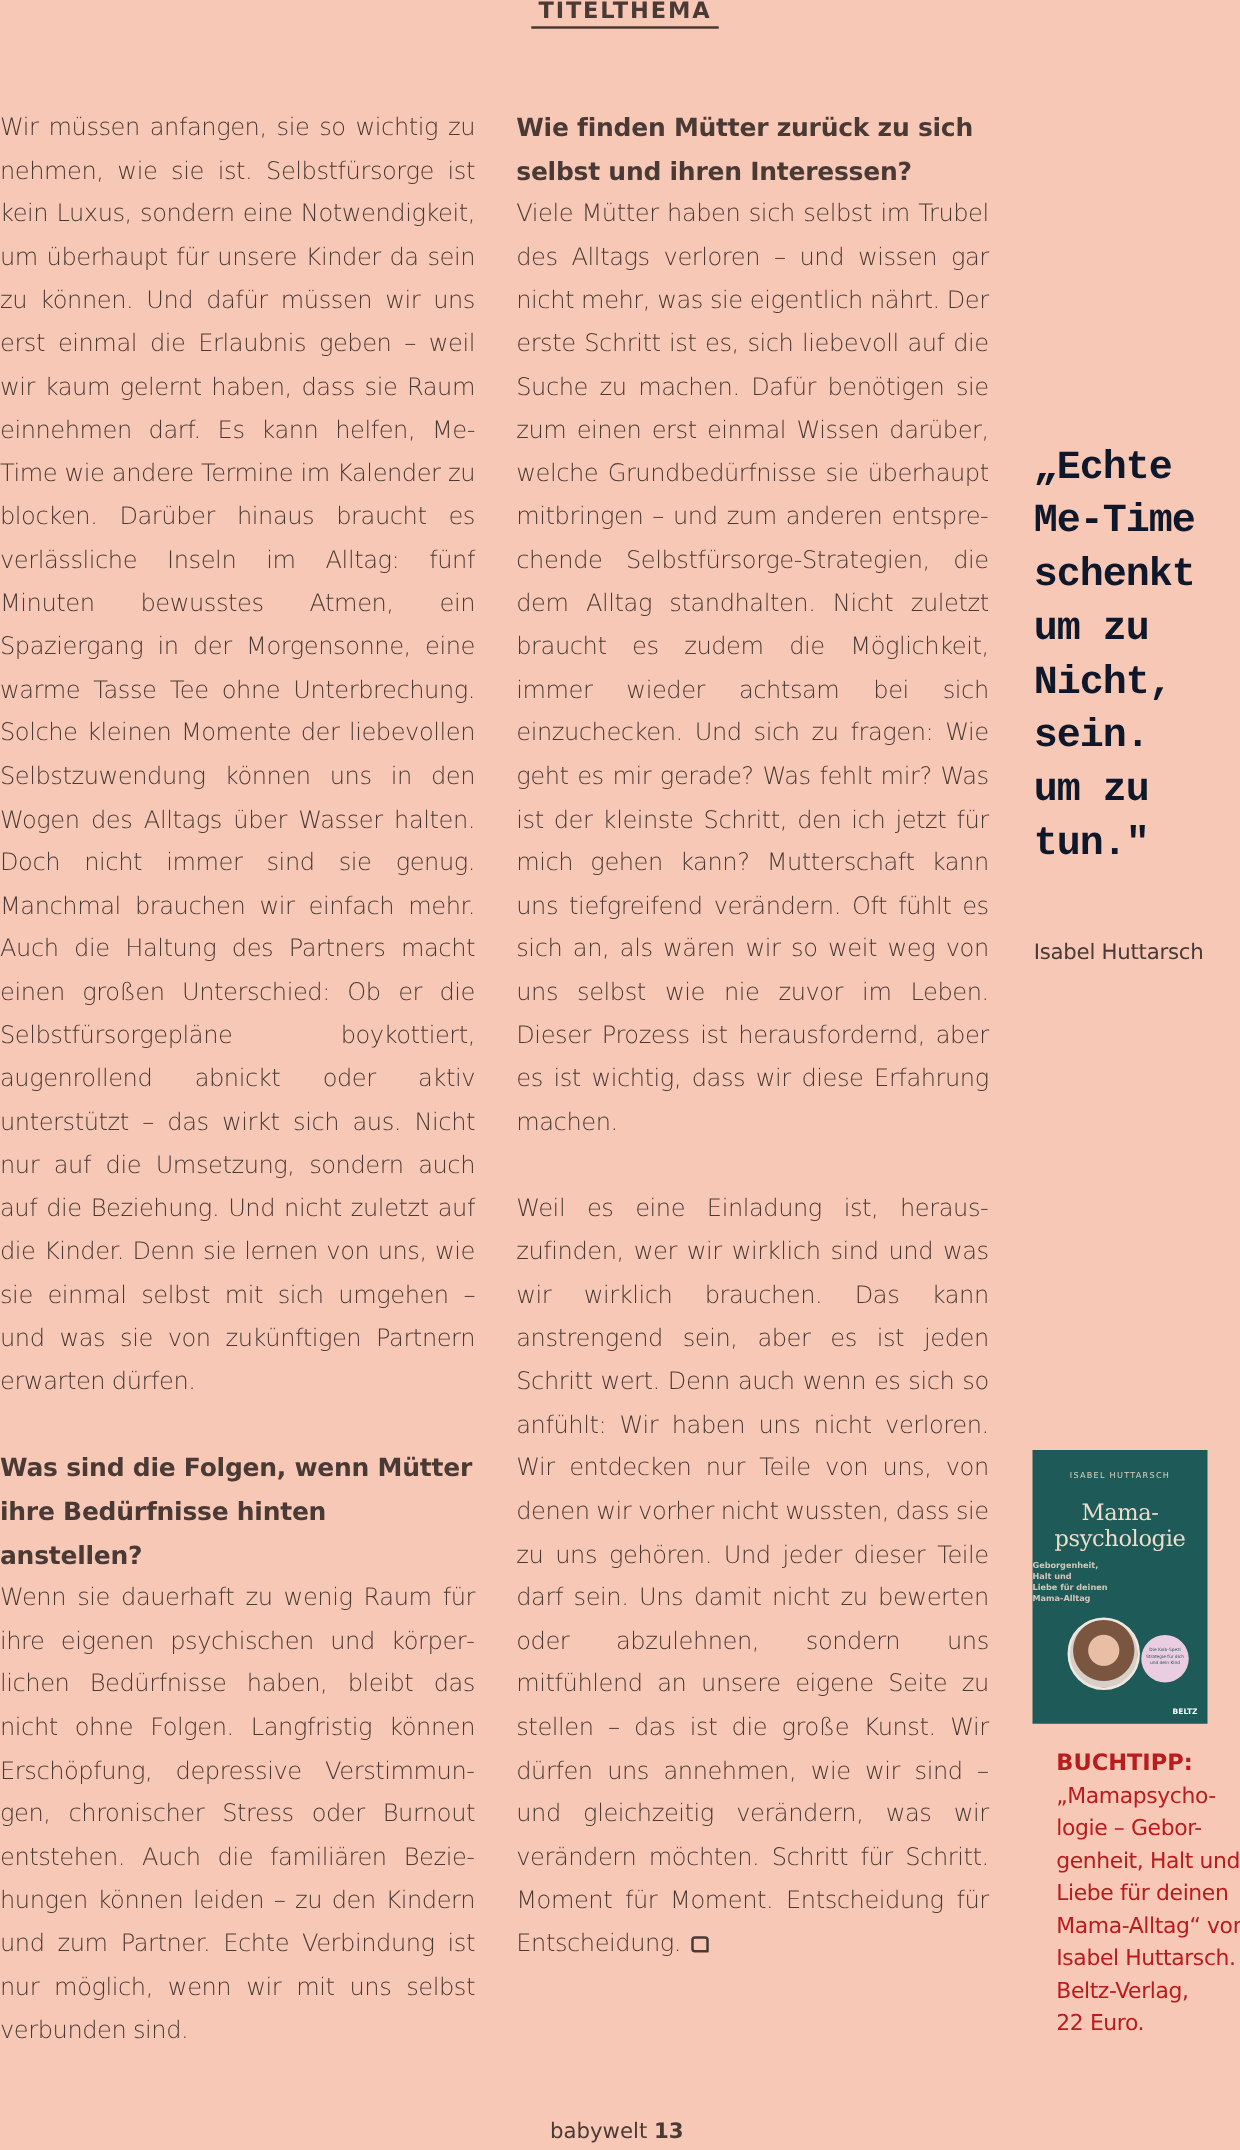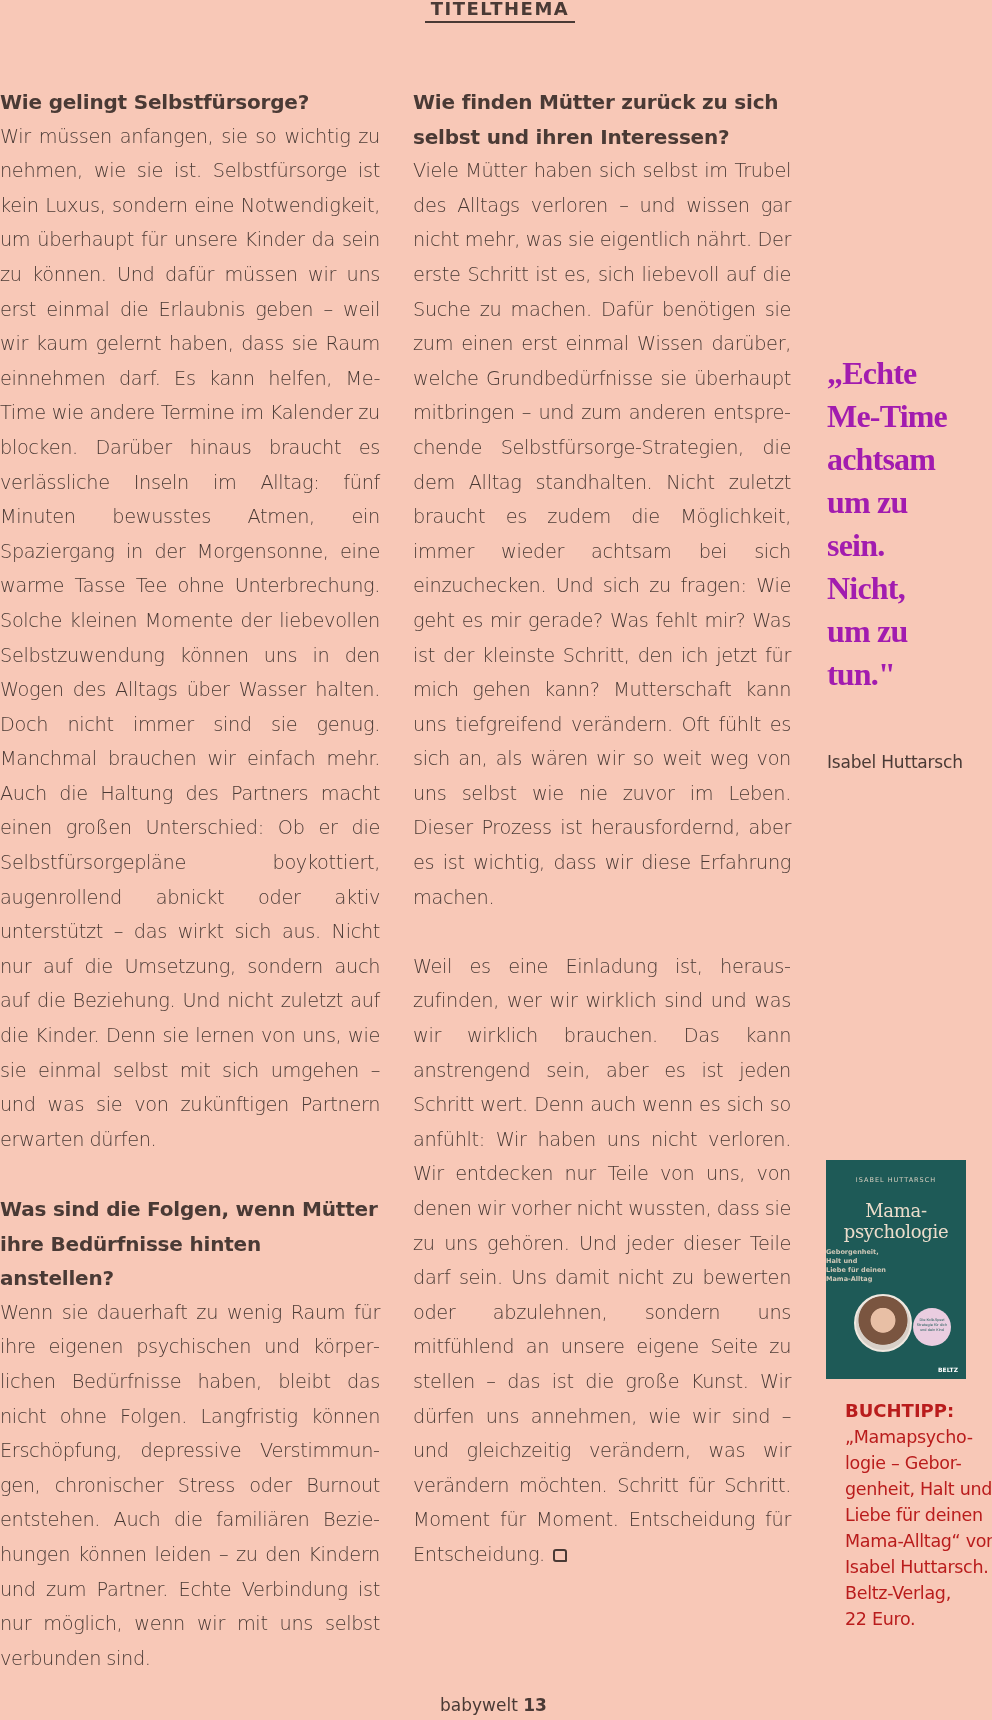--- a/index.html
+++ b/index.html
@@ -52,25 +52,25 @@
       color: #4a3a35;
       text-align: left;
       letter-spacing: -0.2px;
     }
     .spacer { height: 34.6px; }
     .quote {
       position: absolute;
       top: 352px;
       left: 827px;
       width: 165px;
-      font-family: Liberation Serif, serif;
+      font-family: Liberation Mono, monospace;
       font-weight: bold;
       font-size: 32px;
       line-height: 43px;
-      color: #a21caf;
+      color: #0f172a;
       letter-spacing: -0.8px;
     }
     .quote-line { display: block; white-space: nowrap; }
     .quote-author {
       position: absolute;
       top: 752px;
       left: 827px;
       font-size: 17px;
       color: #4a3a35;
       white-space: nowrap;
@@ -195,41 +195,40 @@
       white-space: nowrap;
     }
     .footer-page { font-weight: bold; }
   </style>
 </head>
 <body>
 
 <div class="header-kicker">TITELTHEMA</div>
 
 <div class="col col-1">
-  <h3>Wie gelingt Selbstfürsorge?</h3>
   <p>Wir müssen anfangen, sie so wichtig zu nehmen, wie sie ist. Selbstfürsorge ist kein Luxus, sondern eine Notwendig­keit, um überhaupt für unsere Kinder da sein zu können. Und dafür müssen wir uns erst einmal die Erlaubnis geben – weil wir kaum gelernt haben, dass sie Raum einnehmen darf. Es kann helfen, Me-Time wie andere Termine im Kalender zu blocken. Darüber hinaus braucht es verlässliche Inseln im All­tag: fünf Minuten bewusstes Atmen, ein Spaziergang in der Morgensonne, eine warme Tasse Tee ohne Unterbre­chung. Solche kleinen Momente der liebevollen Selbstzuwendung können uns in den Wogen des Alltags über Wasser halten. Doch nicht immer sind sie genug. Manchmal brauchen wir einfach mehr. Auch die Haltung des Partners macht einen großen Unter­schied: Ob er die Selbstfürsorgepläne boykottiert, augenrollend abnickt oder aktiv unterstützt – das wirkt sich aus. Nicht nur auf die Umsetzung, sondern auch auf die Beziehung. Und nicht zu­letzt auf die Kinder. Denn sie lernen von uns, wie sie einmal selbst mit sich um­gehen – und was sie von zukünftigen Partnern erwarten dürfen.</p>
   <div class="spacer"></div>
   <h3>Was sind die Folgen, wenn Mütter ihre Bedürfnisse hinten anstellen?</h3>
   <p>Wenn sie dauerhaft zu wenig Raum für ihre eigenen psychischen und körper­lichen Bedürfnisse haben, bleibt das nicht ohne Folgen. Langfristig können Erschöpfung, depressive Verstimmun­gen, chronischer Stress oder Burnout entstehen. Auch die familiären Bezie­hungen können leiden – zu den Kin­dern und zum Partner. Echte Verbin­dung ist nur möglich, wenn wir mit uns selbst verbunden sind.</p>
 </div>
 
 <div class="col col-2">
   <h3>Wie finden Mütter zurück zu sich selbst und ihren Interessen?</h3>
   <p>Viele Mütter haben sich selbst im Trubel des Alltags verloren – und wissen gar nicht mehr, was sie ei­gentlich nährt. Der erste Schritt ist es, sich liebevoll auf die Suche zu ma­chen. Dafür benötigen sie zum einen erst einmal Wissen darüber, welche Grundbedürfnisse sie überhaupt mit­bringen – und zum anderen entspre­chende Selbstfürsorge-Strategien, die dem Alltag standhalten. Nicht zuletzt braucht es zudem die Mög­lichkeit, immer wieder achtsam bei sich einzuchecken. Und sich zu fra­gen: Wie geht es mir gerade? Was fehlt mir? Was ist der kleinste Schritt, den ich jetzt für mich gehen kann? Mutterschaft kann uns tiefgreifend verändern. Oft fühlt es sich an, als wären wir so weit weg von uns selbst wie nie zuvor im Leben. Dieser Prozess ist herausfordernd, aber es ist wichtig, dass wir diese Erfahrung machen.</p>
   <div class="spacer"></div>
   <p><span>Weil es eine Einladung ist, heraus­zufinden, wer wir wirklich sind und was wir wirklich brauchen. Das kann anstrengend sein, aber es ist jeden Schritt wert. Denn auch wenn es sich so anfühlt: Wir haben uns nicht verlo­ren. Wir entdecken nur Teile von uns, von denen wir vorher nicht wussten, dass sie zu uns gehören. Und jeder dieser Teile darf sein. Uns damit nicht zu bewerten oder abzulehnen, son­dern uns mitfühlend an unsere eige­ne Seite zu stellen – das ist die große Kunst. Wir dürfen uns annehmen, wie wir sind – und gleichzeitig verändern, was wir verändern möchten. Schritt für Schritt. Moment für Moment. Ent­scheidung für Entscheidung.</span><span class="end-mark"></span></p>
 </div>
 
 <div class="quote">
   <span class="quote-line">„Echte</span>
   <span class="quote-line">Me-Time</span>
-  <span class="quote-line">achtsam</span>
+  <span class="quote-line">schenkt</span>
   <span class="quote-line">um zu</span>
+  <span class="quote-line">Nicht,</span>
   <span class="quote-line">sein.</span>
-  <span class="quote-line">Nicht,</span>
   <span class="quote-line">um zu</span>
   <span class="quote-line">tun."</span>
 </div>
 <div class="quote-author">Isabel Huttarsch</div>
 
 <div class="book-cover">
   <div class="book-author">ISABEL HUTTARSCH</div>
   <div class="book-title">
     <div>Mama-</div>
     <div>psychologie</div>

